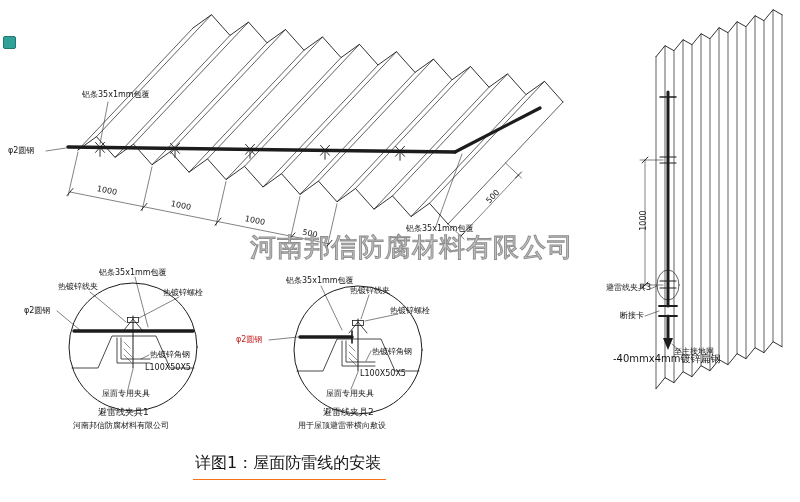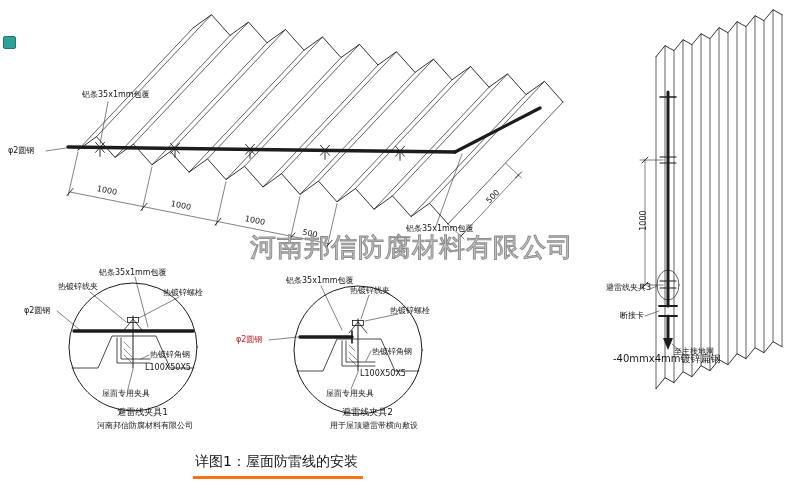--- a/index.html
+++ b/index.html
@@ -3,24 +3,24 @@
 <meta charset="utf-8">
 <style>
   *{margin:0;padding:0;box-sizing:border-box}
   html,body{width:800px;height:502px;background:#fff;overflow:hidden;
     font-family:"DejaVu Sans","Liberation Sans",sans-serif;color:#111}
   .page{position:relative;width:800px;height:502px;background:#fff}
   svg{position:absolute;left:0;top:0;z-index:1}
   .lbl{position:absolute;font-size:8px;line-height:1.15;white-space:nowrap;z-index:4;color:#151515}
   .dim{width:30px;text-align:center}
   .red{color:#c32222}
-  .ctr{text-align:right}
+  .ctr{text-align:left}
   .title{font-size:9px}
-  .caption{position:absolute;font-size:14px;white-space:nowrap;z-index:4;
-    border-bottom:3px solid #f97316;padding:0 5px 5px 2px;color:#151515}
+  .caption{position:absolute;font-size:16px;white-space:nowrap;z-index:4;
+    border-bottom:1px solid #f97316;padding:0 5px 5px 2px;color:#151515}
   .watermark{position:absolute;left:230px;top:230px;font-size:26px;letter-spacing:1px;
     white-space:nowrap;z-index:6;pointer-events:none;color:#cicic1;
     color:#c9c9c9;margin-left:20px;-webkit-text-stroke:1px #8f8f8f;}
   .corner-badge{position:absolute;left:3px;top:36px;width:13px;height:13px;z-index:4;
     background:#2fa198;border:1px solid #22756e;border-radius:2px}
 </style>
 </head>
 <body>
 
 <div class="page">

